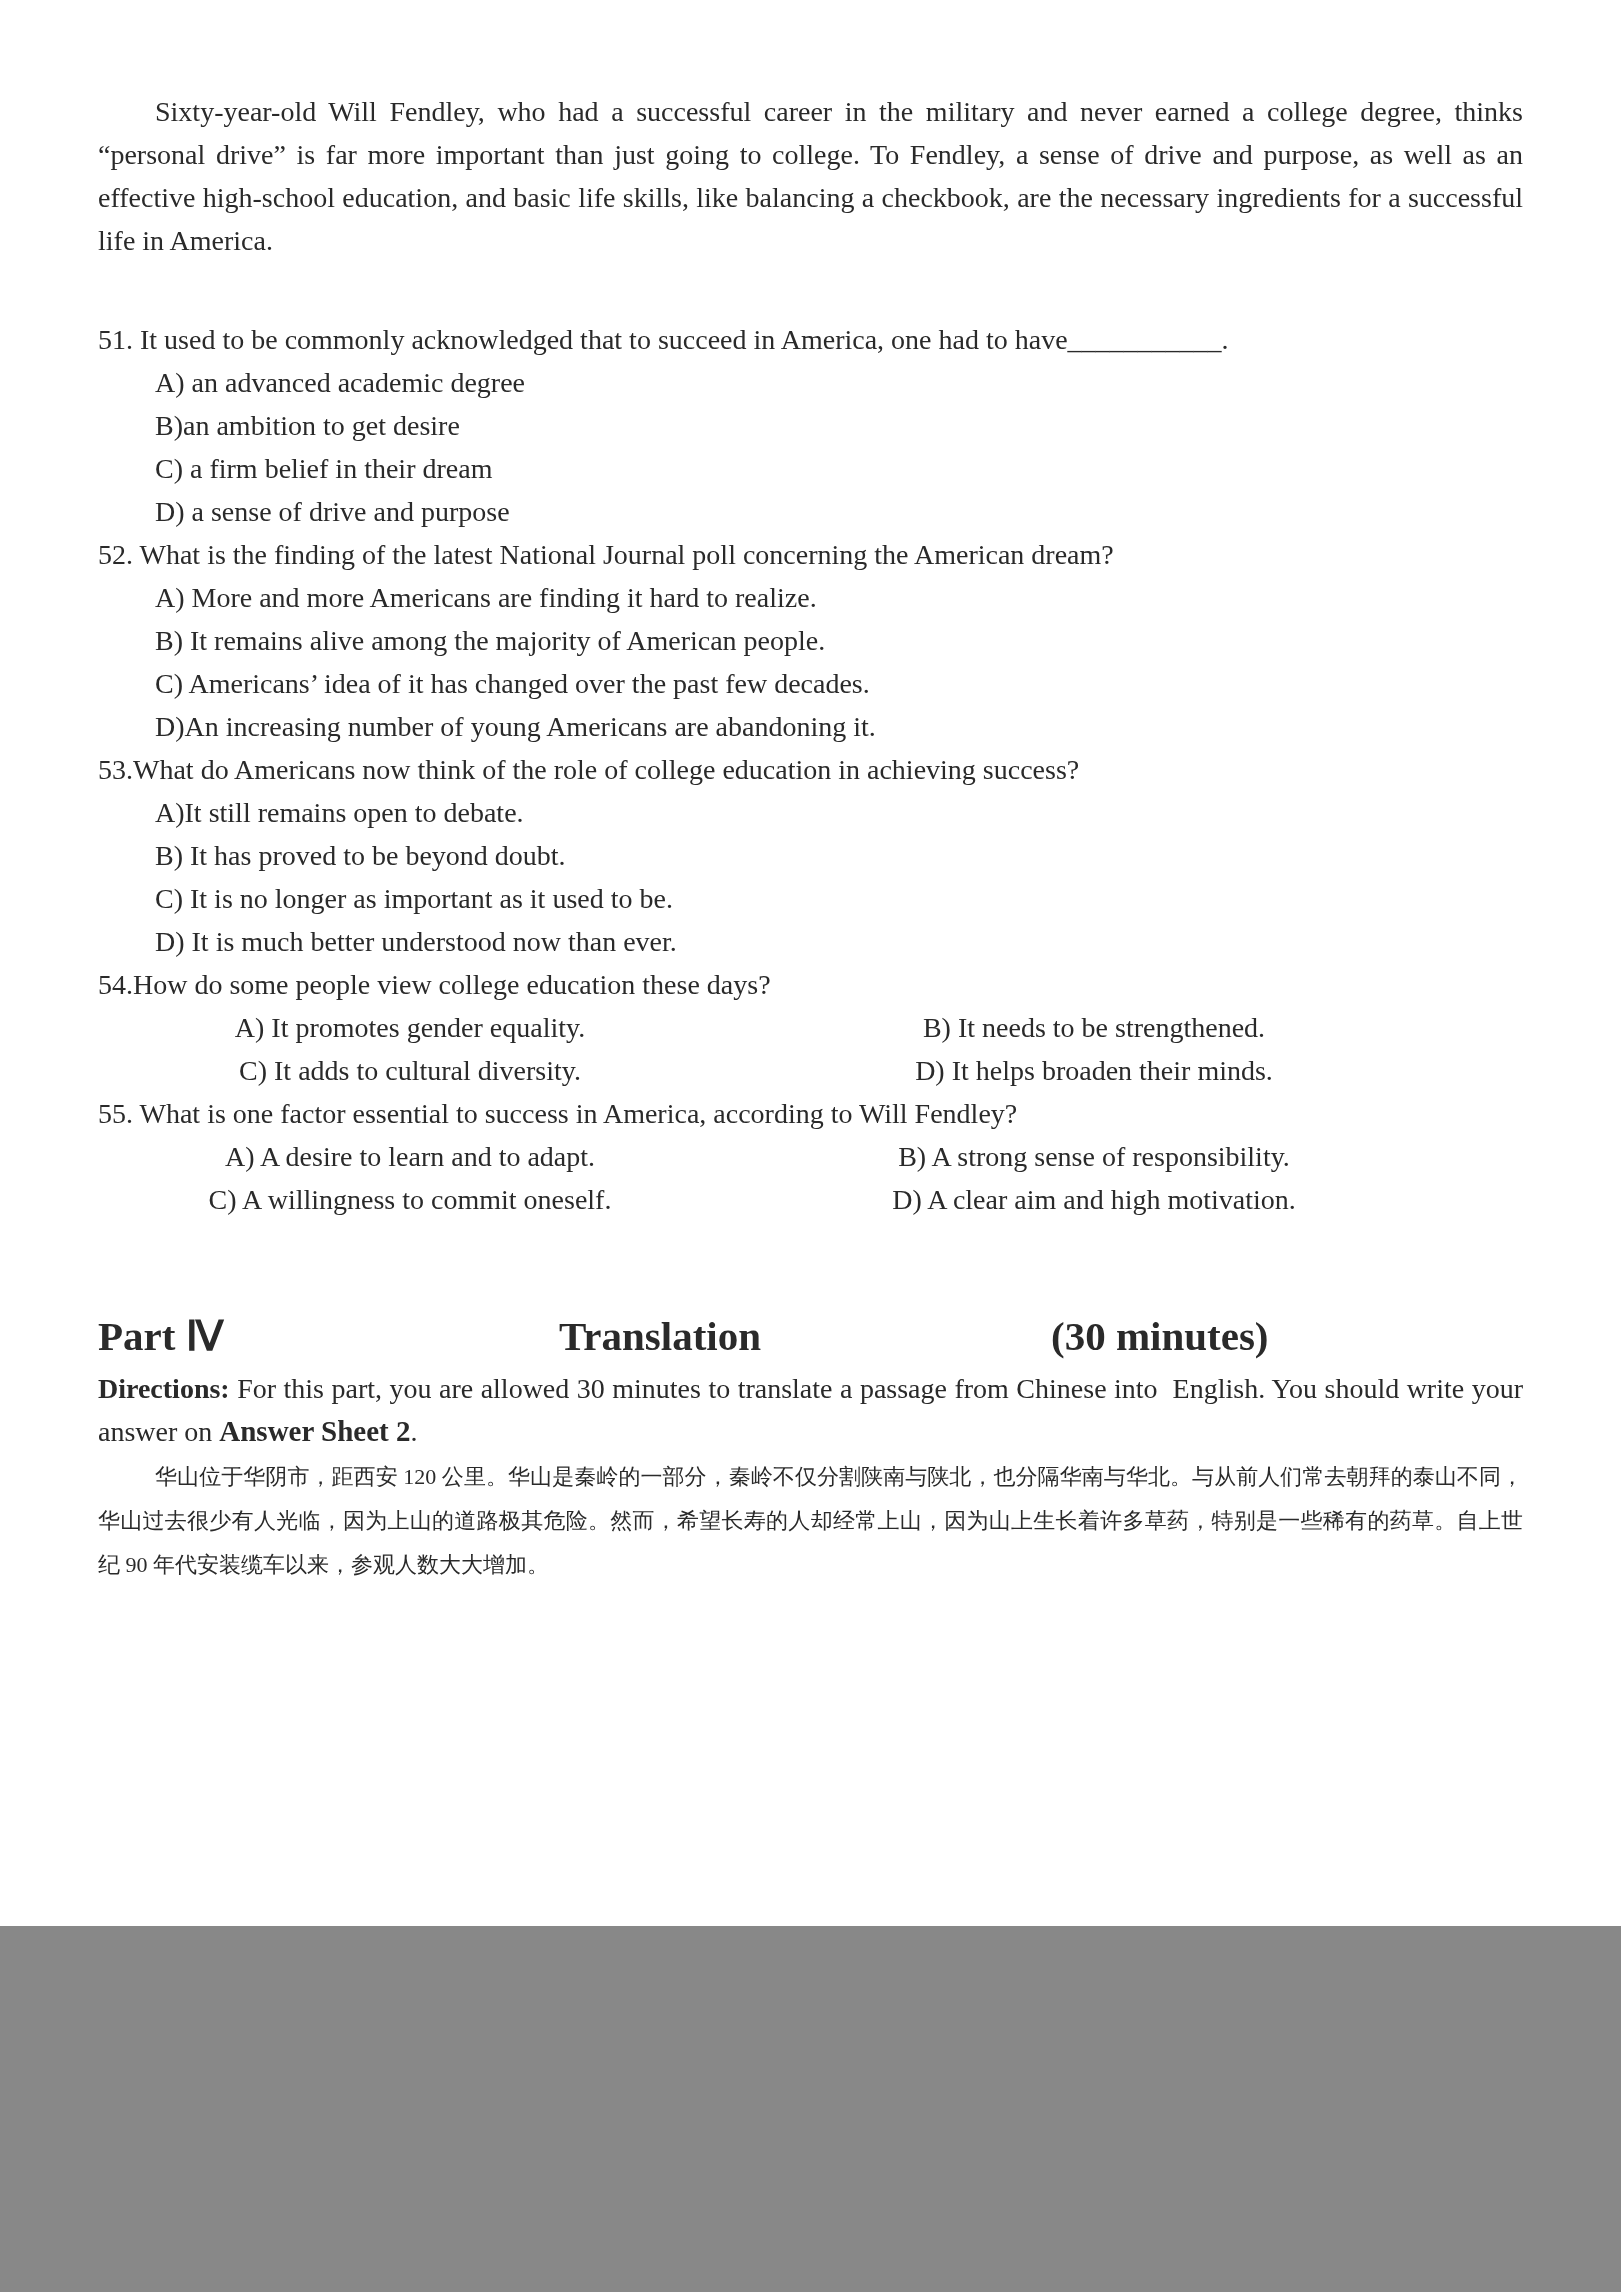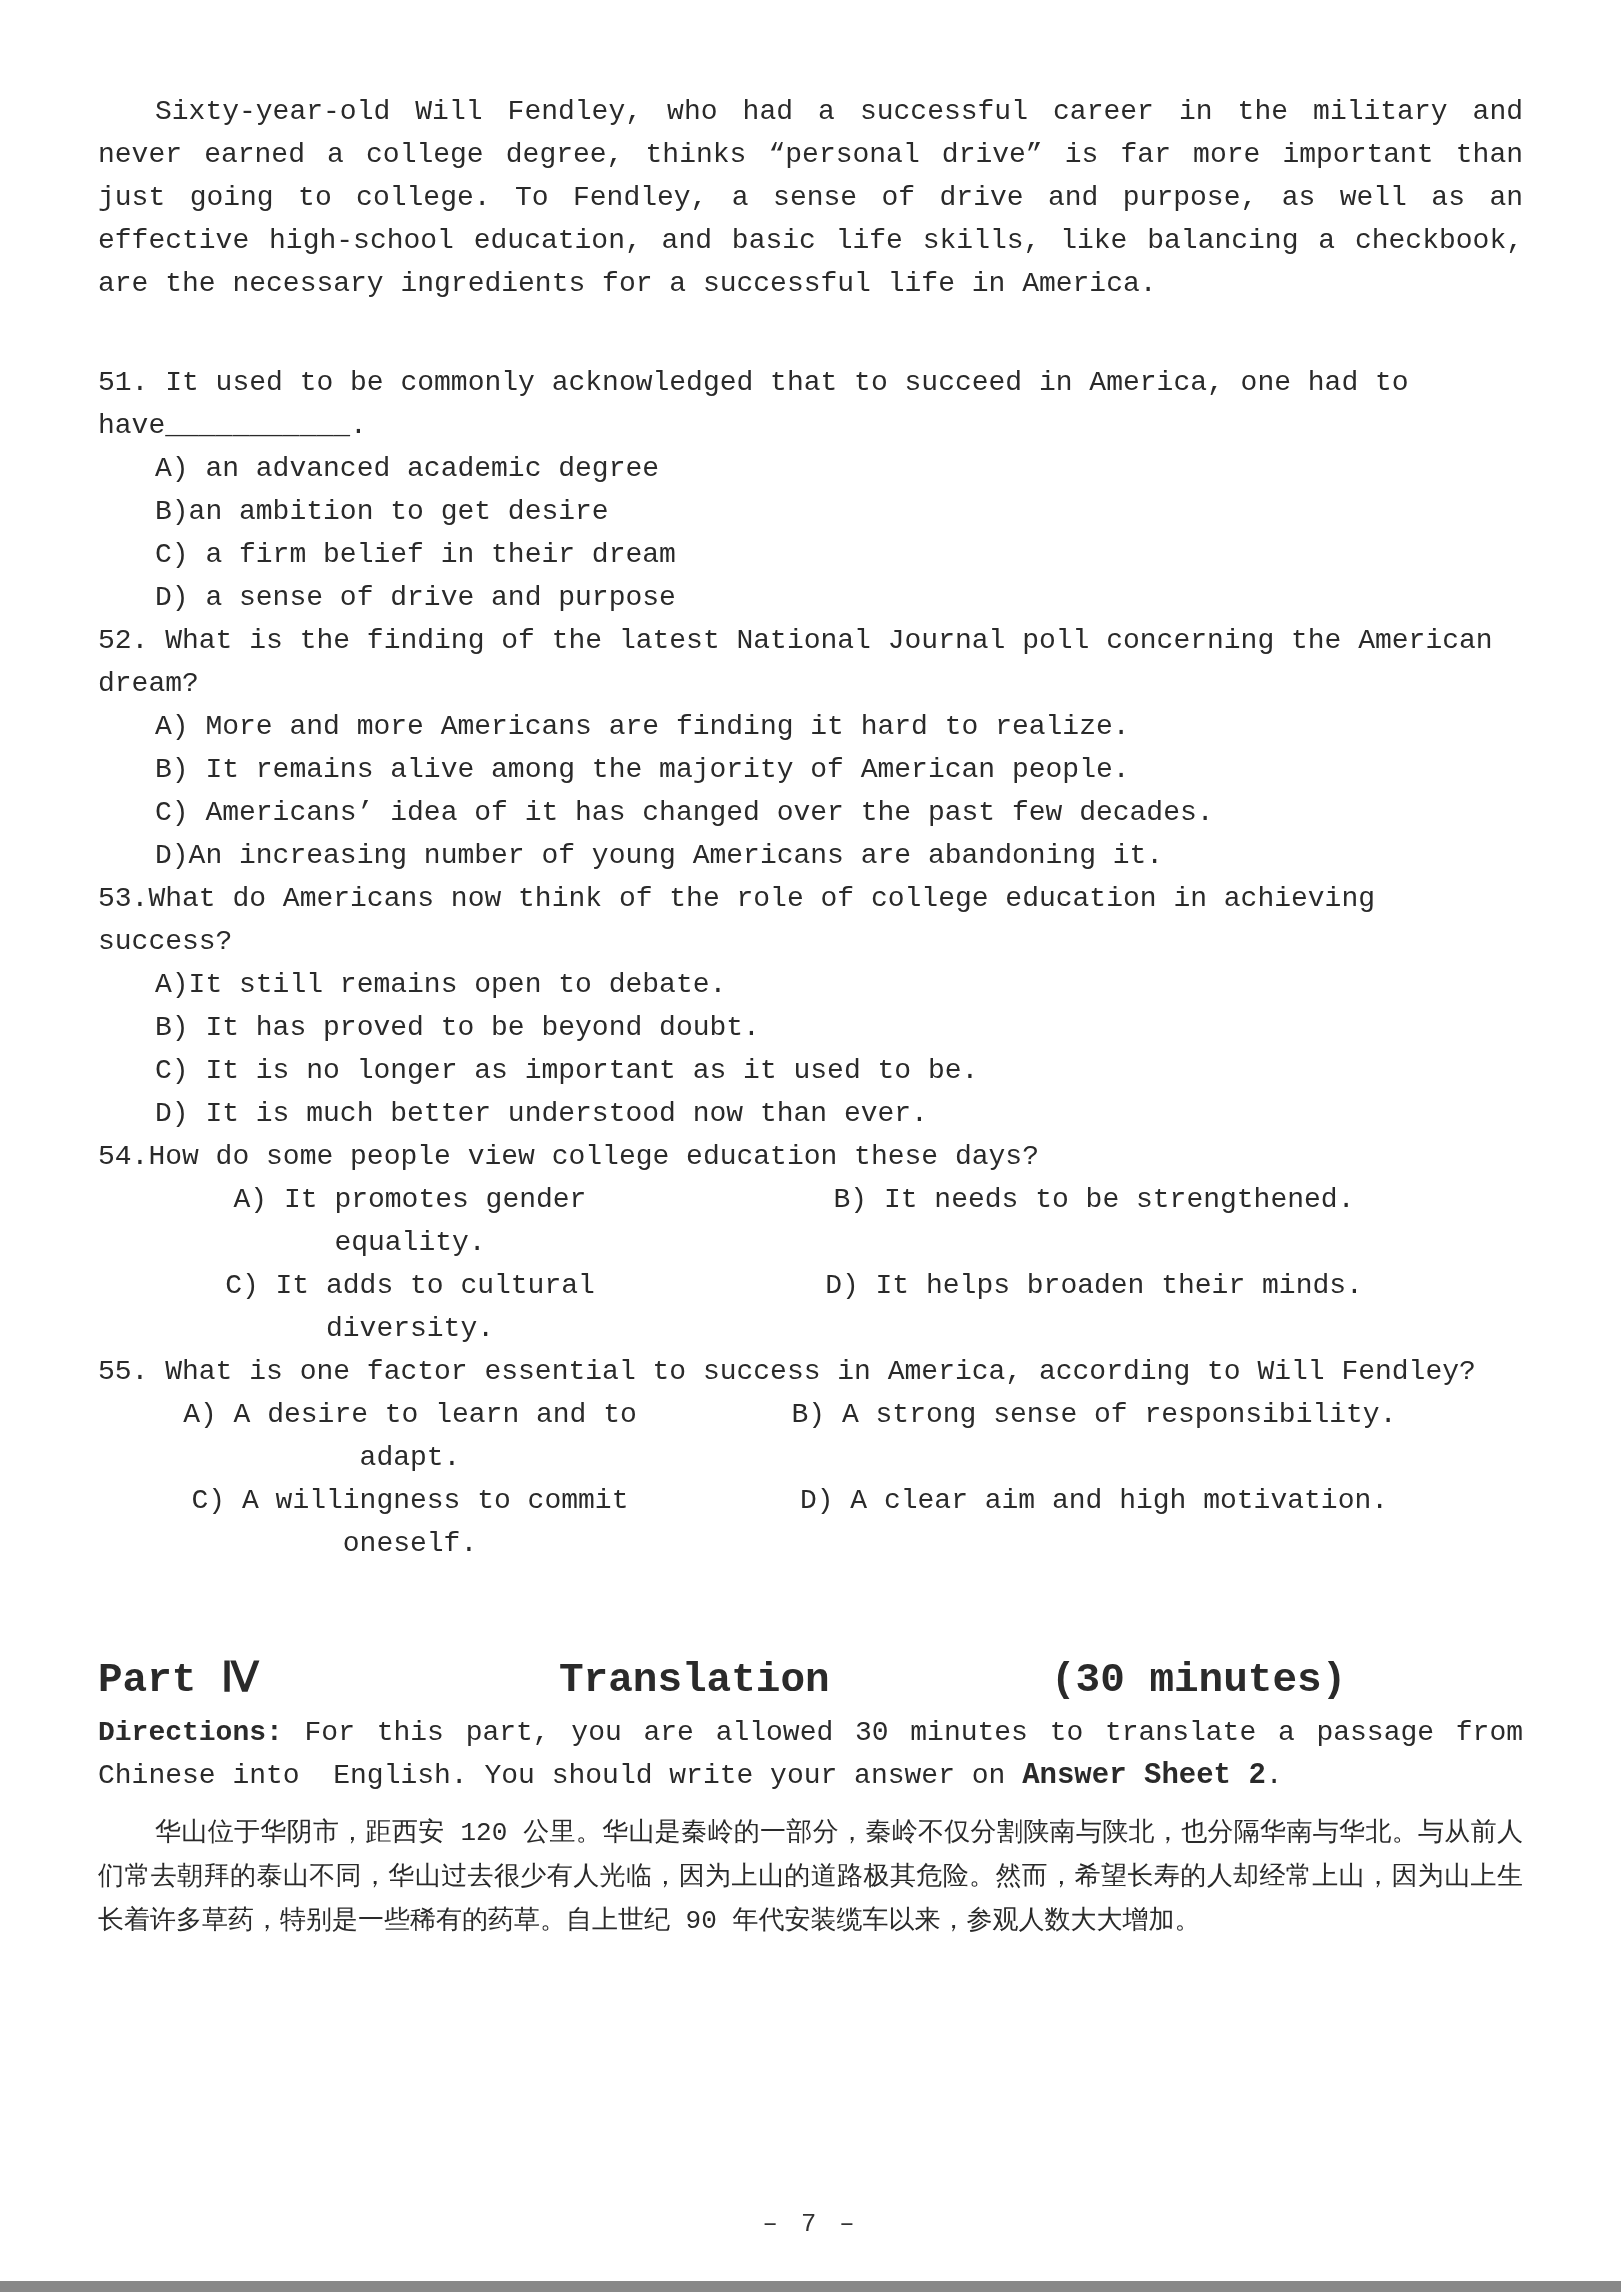--- a/index.html
+++ b/index.html
@@ -1,24 +1,24 @@
 <!DOCTYPE html>
 <html><head>
 <meta charset="utf-8">
 <style>
   html,body { margin:0; padding:0; background:#888; }
   .page {
     position:relative;
-    width:1621px; height:2281px;
+    width:1621px; height:1926px;
     margin:0 auto;
     background:#ffffff;
     box-sizing:border-box;
     padding:90px 98px 0 98px;
     color:#2a2a2a;
-    font-family:Liberation Mono, monospace;
+    font-family:Liberation Serif, serif;
     font-size:28px;
     line-height:43px;
   }
   .passage {
     text-align:justify;
     text-indent:57px;
   }
   .questions { margin-top:56px; }
   .q .stem { text-align:left; }
   .opts { margin-left:57px; }
@@ -39,24 +39,24 @@
   .part-header .part-title { position:absolute; left:461px;text-align:center; }
   .part-header .part-duration { position:absolute; left:953px; }
   .directions {
     margin-top:6.9px;
     text-align:justify;
   }
   .directions .dir-label { font-weight:bold; }
   .prewrap { white-space:pre-wrap; }
   .sheet-ref { font-weight:bold; font-size:29px; }
   .cn-passage {
-    margin-top:14px;
+    margin-top:2px;
     text-align:justify;
     text-indent:57px;
-    font-size:26px;
+    font-size:22px;
     line-height:44px;
   }
   .footer {
     position:absolute;
     left:0; right:0;
     top:2203px;
     text-align:center;
     font-size:25.5px;
     letter-spacing:3.9px;
     color:#333;

